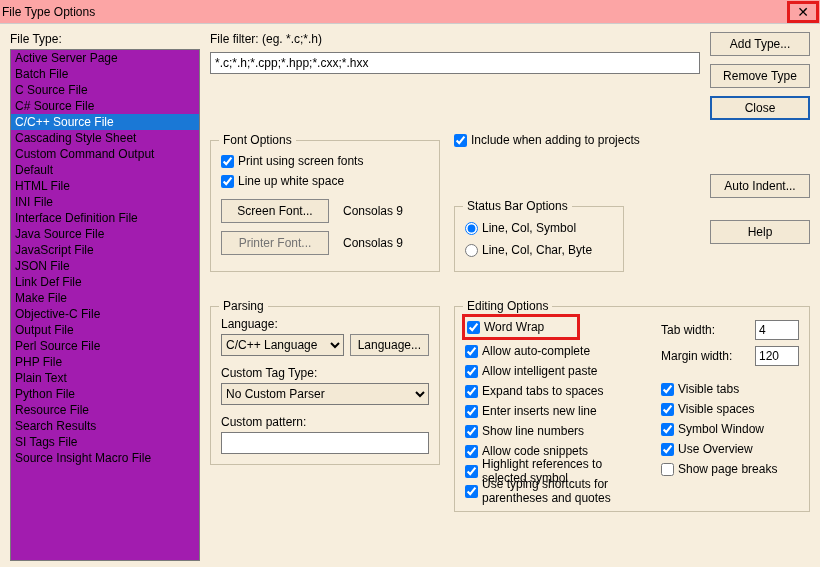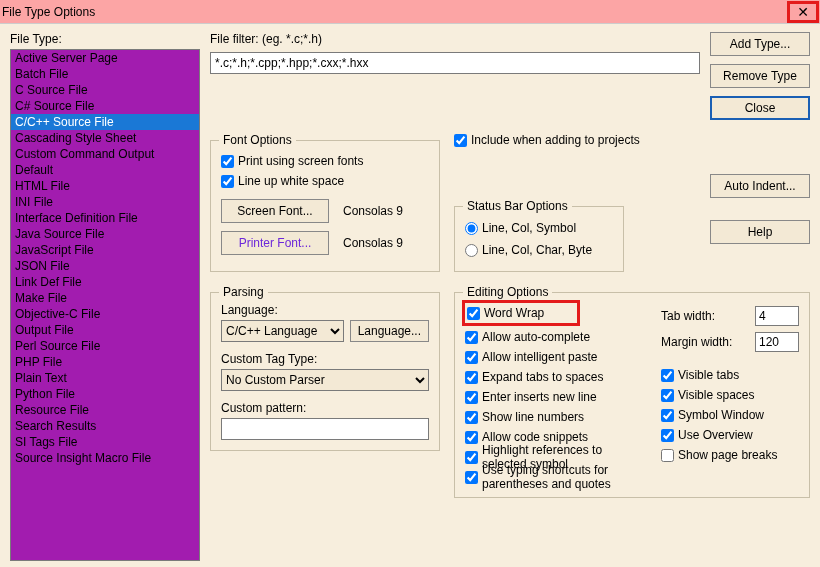--- a/index.html
+++ b/index.html
@@ -13,33 +13,33 @@
 .listbox{flex:1;border:1px solid #7a7a7a;background:#a21caf;overflow-y:scroll}
 .listbox .item{padding:0 4px;height:16px;line-height:16px;white-space:nowrap;cursor:default}
 .listbox .item.sel{background:#1a78d6;color:#fff}
 .col-mid{flex:1;display:flex;flex-direction:column}
 .filter-row{display:flex;align-items:flex-start;gap:10px}
 .filter-left{flex:1}
 .txt{width:100%;height:22px;border:1px solid #7a7a7a;background:#fff;padding:0 4px;margin-top:3px}
 .btncol{width:100px;display:flex;flex-direction:column;gap:8px}
 .btn{height:24px;border:1px solid #888;background:#f3e9d5;cursor:default;text-align:center;line-height:22px}
 .btn.primary{border:2px solid #1a5fb4;line-height:20px}
-.btn.disabled{color:#6d28d9}
+.btn.disabled{color:#737373}
 .row2{display:flex;gap:14px;margin-top:14px}
 .group{border:1px solid #bda;border-color:#c8bfa8;padding:10px 10px 10px 10px;position:relative;margin-top:6px}
 .group-title{position:absolute;top:-8px;left:8px;background:#f7eedd;padding:0 4px}
 .cb{display:flex;align-items:center;gap:4px;height:20px}
 .cb input{width:13px;height:13px}
 .fontgrp{width:230px}
 .fontgrp .sfont{display:flex;align-items:center;gap:14px;margin-top:8px}
 .sfont .btn{width:108px}
 .statusgrp{width:170px;margin-left:0}
 .radio{display:flex;align-items:center;gap:4px;height:22px}
 .radio input{width:13px;height:13px}
-.row3{display:flex;gap:14px;margin-top:14px;align-items:flex-start}
+.row3{display:flex;gap:14px;margin-top:28px;align-items:flex-start}
 .parsegrp{width:230px}
 .parsegrp select{width:130px;height:22px;border:1px solid #7a7a7a;background:#f3e9d5}
 .parsegrp .langrow{display:flex;gap:6px;margin-top:3px}
 .parsegrp .langrow .btn{width:84px;height:22px;line-height:20px}
 .editgrp{flex:1;display:flex}
 .editcol1{display:flex;flex-direction:column}
 .ww{border:3px solid #e41b1b;padding:0 6px 0 2px;margin:-3px 0 1px -3px;width:118px}
 .tabcol{margin-left:18px}
 .tabrow{display:flex;align-items:center;gap:10px;height:26px}
 .tabrow input.num{width:44px;height:20px;border:1px solid #7a7a7a;background:#fff;padding:0 3px}

